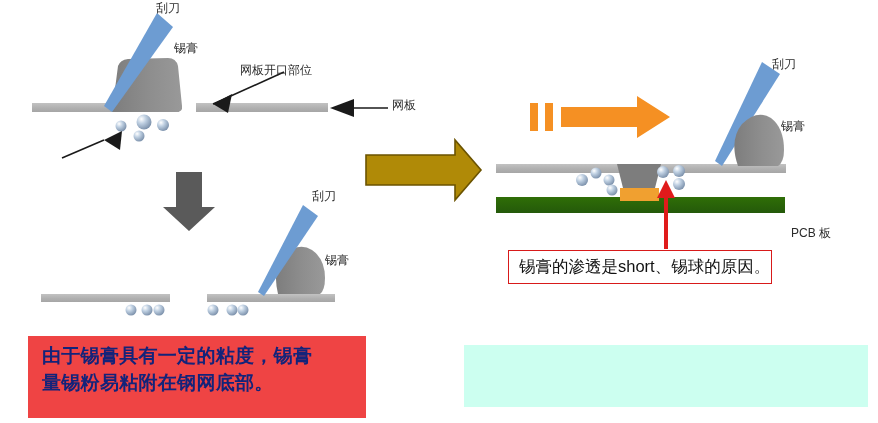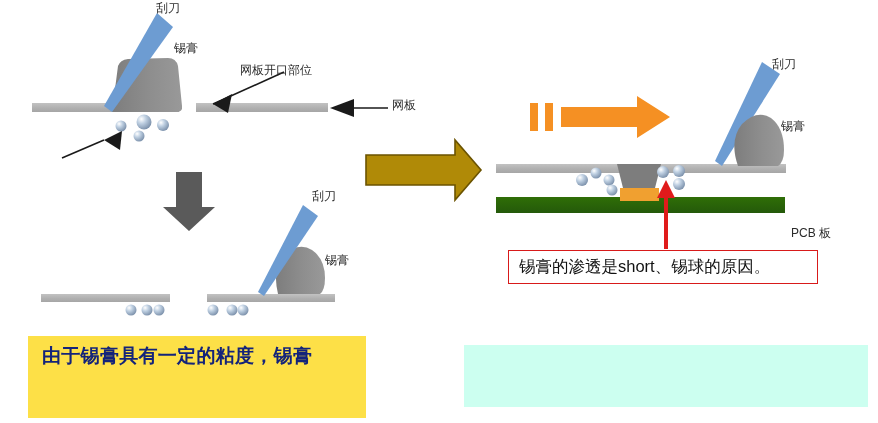--- a/index.html
+++ b/index.html
@@ -31,21 +31,21 @@
     color: #13237a;
     font-weight: bold;
     font-size: 19px;
     line-height: 1.42;
     padding: 7px 12px 8px 14px;
     box-sizing: border-box;
     font-family: "Liberation Sans", "DejaVu Sans", sans-serif;
     letter-spacing: 0.3px;
   }
   .note-box-left {
-    background: #fde047;
+    background: #ef4444;
   }
   .callout-box {
     position: absolute;
     background: #ffffff;
     border: 1.6px solid #d81a1a;
     color: #111111;
     font-size: 16.5px;
     padding: 5px 10px 6px 10px;
     box-sizing: border-box;
     white-space: nowrap;
@@ -182,28 +182,29 @@
 
   <div class="lbl" style="left:392px; top:99px;">网板</div>
 
 
   <div class="lbl" style="left:312px; top:190px;">刮刀</div>
 
   <div class="lbl" style="left:325px; top:254px;">锡膏</div>
 
   <div class="note-box note-box-left" style="left:28px; top:336px; width:338px; height:82px;">
     <div>由于锡膏具有一定的粘度，锡膏</div>
+    <div>量锡粉易粘附在钢网底部。</div>
   </div>
 
   <div class="lbl" style="left:772px; top:58px;">刮刀</div>
 
   <div class="lbl" style="left:781px; top:120px;">锡膏</div>
 
   <div class="lbl" style="left:791px; top:196px;margin-top:31px;">PCB 板</div>
 
-  <div class="callout-box" style="left:508px; top:250px; width:310px; height:34px;">
+  <div class="callout-box" style="left:508px; top:250px; width:264px; height:34px;">
     <span>锡膏的渗透是short、锡球的原因。</span>
   </div>
 
   <div class="note-box" style="left:464px; top:345px; width:404px; height:62px;">
   </div>
 
 </div>
 
 </body></html>

